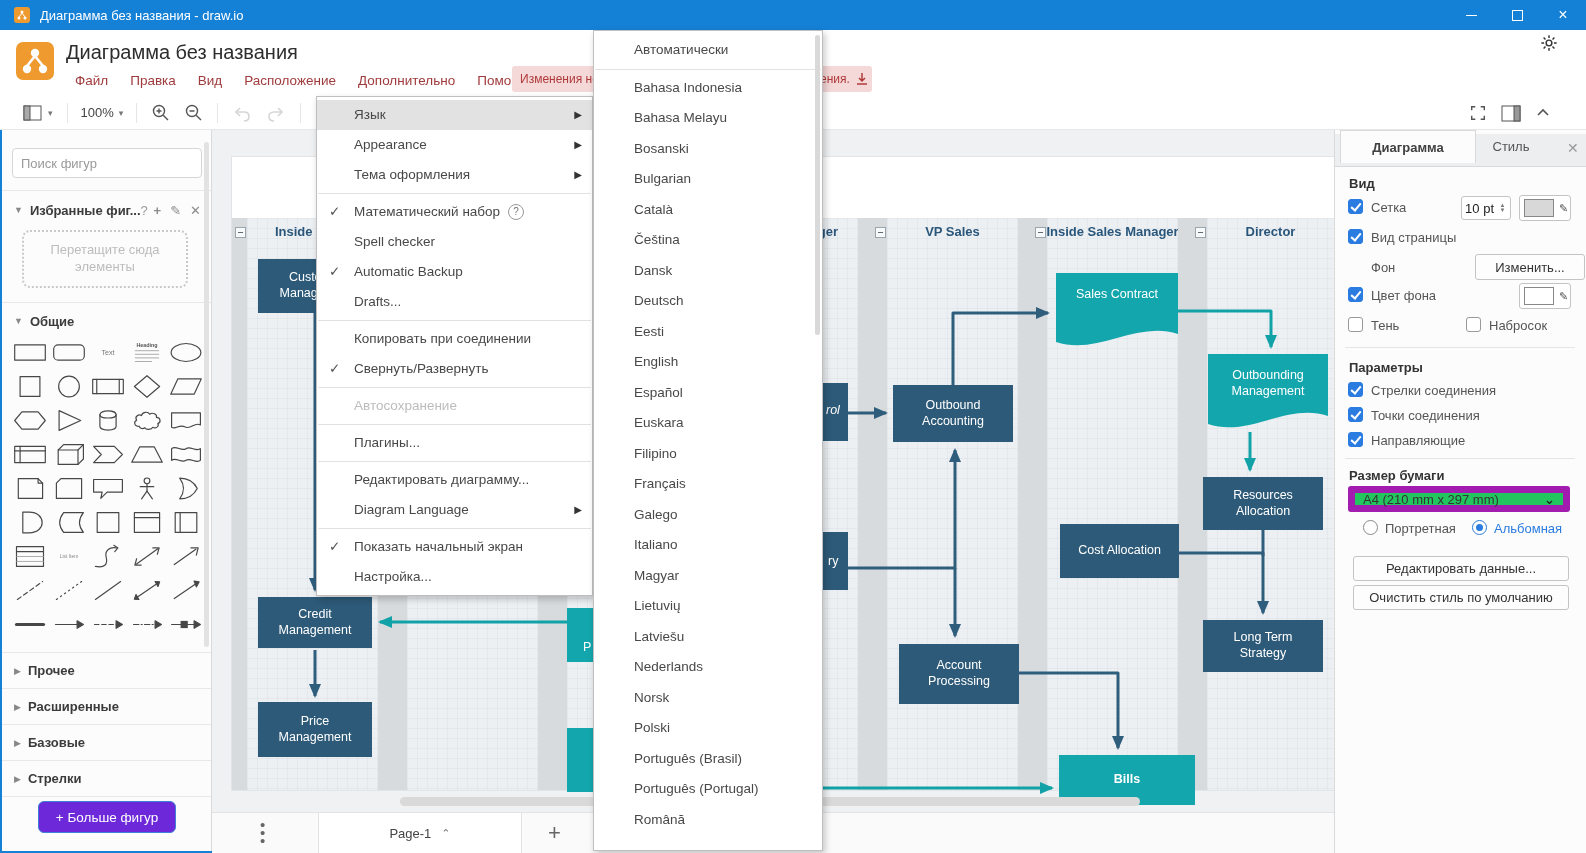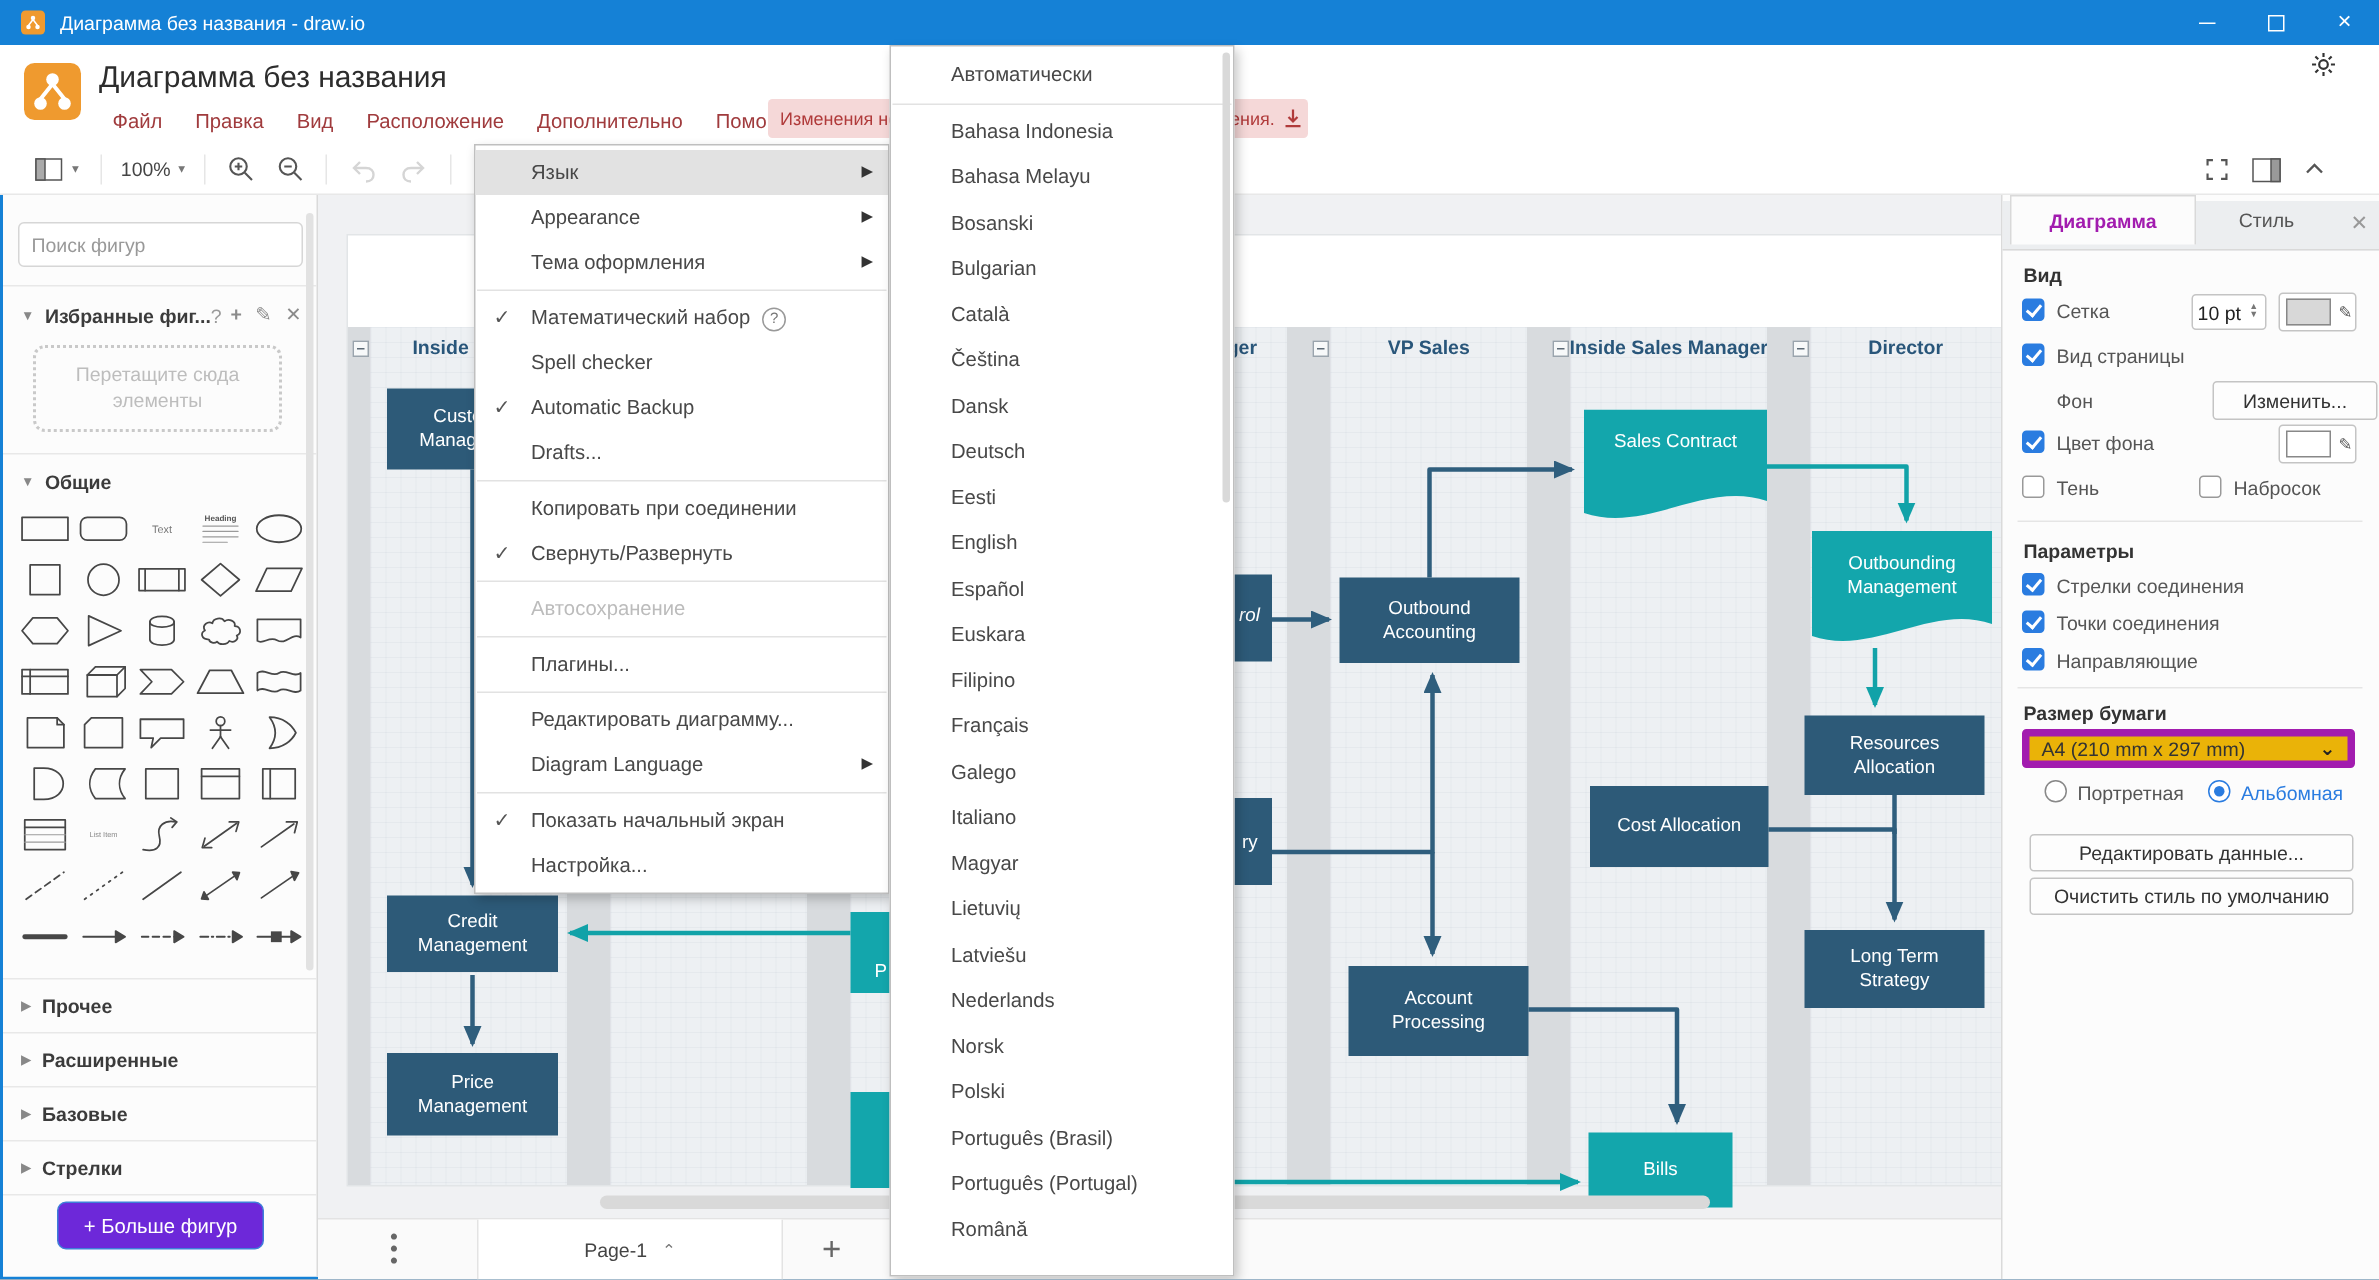--- a/index.html
+++ b/index.html
@@ -83,39 +83,39 @@
   #pagebar{left:212px;top:812px;width:1122px;height:41px;background:#fafafa;border-top:1px solid #e3e3e3;box-sizing:border-box;}
   #page-dots{left:48px;top:8px;color:#666;font-size:15px;line-height:8px;text-align:center;}
   #page-tab{left:106px;top:0;width:204px;height:40px;background:#fff;border-left:1px solid #e3e3e3;border-right:1px solid #e3e3e3;
      display:flex;align-items:center;justify-content:center;gap:10px;color:#444;box-sizing:border-box;}
   #page-tab .caret2{color:#777;font-size:11px;}
   #page-add{left:336px;top:7px;color:#666;font-size:22px;font-weight:300;}
   
   #rightpanel{left:1334px;top:130px;width:252px;height:723px;background:#fcfcfc;border-left:1px solid #dadada;box-sizing:border-box;z-index:10;}
   #rp-tabbar{left:0;top:4px;width:251px;height:33px;background:#eceef0;border-bottom:1px solid #d9d9d9;box-sizing:border-box;}
   .rp-tab{position:absolute;top:0;height:33px;display:flex;align-items:center;justify-content:center;font-size:13px;}
-  #tab-diagram{left:5px;width:124px;background:#fcfcfc;border:1px solid #d9d9d9;border-bottom:none;box-sizing:border-box;color:#a21caf;font-weight:bold;}
+  #tab-diagram{left:5px;width:136px;background:#fcfcfc;border:1px solid #d9d9d9;border-bottom:none;box-sizing:border-box;color:#404040;font-weight:bold;}
   #tab-style{left:123px;width:106px;color:#555;}
   #rp-close{left:232px;top:10px;color:#999;font-size:14px;}
   .rp-bold{font-weight:bold;color:#333;}
   .rp-label{color:#555;}
   .cb{position:absolute;width:15px;height:15px;border:1px solid #999;border-radius:3px;background:#fff;box-sizing:border-box;}
   .cb.on{background:#2a7ce0;border-color:#2a7ce0;}
   .cb.on::after{content:"";position:absolute;left:4px;top:1px;width:4px;height:8px;border:solid #fff;border-width:0 2px 2px 0;transform:rotate(40deg);}
   .radio{position:absolute;width:15px;height:15px;border:1px solid #888;border-radius:50%;background:#fff;box-sizing:border-box;}
   .radio.on{border:1px solid #2a7ce0;}
   .radio.on::after{content:"";position:absolute;left:3px;top:3px;width:7px;height:7px;border-radius:50%;background:#2a7ce0;}
   .rp-btn{position:absolute;border:1px solid #c4c4c4;border-radius:3px;background:#fdfdfd;display:flex;align-items:center;justify-content:center;font-size:13px;color:#333;box-sizing:border-box;}
   #grid-spinner{left:126px;top:66px;width:50px;height:24px;border:1px solid #c4c4c4;border-radius:3px;background:#fff;box-sizing:border-box;display:flex;align-items:center;}
   #grid-spinner .val{flex:1;text-align:right;padding-right:3px;color:#222;}
   .spin-arrows{width:11px;display:flex;flex-direction:column;align-items:center;font-size:6px;color:#777;line-height:5px;padding-right:2px;}
   .swatch-btn{position:absolute;width:52px;height:26px;border:1px solid #c4c4c4;border-radius:3px;background:#fff;display:flex;align-items:center;box-sizing:border-box;}
   .swatch{width:28px;height:16px;border:1px solid #888;margin-left:4px;}
   .pencil{margin-left:5px;font-size:11px;color:#555;}
-  #paper-select{left:13px;top:356px;width:222px;height:26px;border:5px solid #a21caf;border-radius:3px;background:#eab308;display:flex;align-items:center;box-sizing:border-box;color:#333;}
+  #paper-select{left:13px;top:356px;width:222px;height:26px;border:7px solid #a21caf;border-radius:3px;background:#22c55e;display:flex;align-items:center;box-sizing:border-box;color:#333;}
   #paper-select span{flex:1;padding-left:8px;}
   #paper-select .chev{flex:0;padding-right:8px;font-weight:bold;color:#222;}
   .rp-sep{position:absolute;left:10px;width:230px;height:1px;background:#e5e5e5;}
   
   .menupanel{background:#fff;border:1px solid #bfbfbf;box-shadow:2px 3px 7px rgba(0,0,0,.22);box-sizing:border-box;}
   #main-menu{left:316px;top:96px;width:277px;z-index:40;padding:3px 0;}
   #lang-menu{left:593px;top:30px;width:230px;height:821px;z-index:50;padding:4px 0;overflow:hidden;}
   .m-item{position:relative;height:30px;line-height:30px;color:#484848;font-size:13.5px;}
   .m-item .m-label{margin-left:37px;}
   .m-item.hl{background:#e2e2e2;}
@@ -636,21 +636,21 @@
         <div class="node teal doc" style="left: 996px; top: 224px; width: 120px; height: 78px;">
           <svg width="120" height="86" viewBox="0 0 120 86" style="position:absolute;left:0;top:0">
             <path d="M0 0 H120 V62 C 79.2 48, 40.800000000000004 84, 0 70 Z" fill="#13a6ac"></path>
           </svg>
           <span class="doclabel">Outbounding Management</span>
         </div>
         <div class="node navy" style="left: 991px; top: 347px; width: 120px; height: 53px;">Resources Allocation</div>
         <div class="node navy" style="left: 848px; top: 394px; width: 119px; height: 54px;">Cost Allocation</div>
         <div class="node navy" style="left: 991px; top: 490px; width: 120px; height: 52px;">Long Term Strategy</div>
         <div class="node navy" style="left: 687px; top: 514px; width: 120px; height: 60px;">Account Processing</div>
-        <div class="node teal" style="left: 847px; top: 625px; width: 96px; height: 50px;">Bills</div>
+        <div class="node teal" style="left: 847px; top: 625px; width: 136px; height: 50px; font-weight: bold;">Bills</div>
         <div class="frag" style="left: 614px; top: 273px; font-style: italic;">rol</div>
         <div class="frag" style="left: 616px; top: 424px;">ry</div>
         <div class="frag" style="left: 371px; top: 510px;">P</div>
       </div>
     <div id="hscroll" class="abs"></div>
   </div>
 
   <div id="pagebar" class="abs">
     <div id="page-dots" class="abs">•<br>•<br>•</div>
     <div id="page-tab" class="abs">

